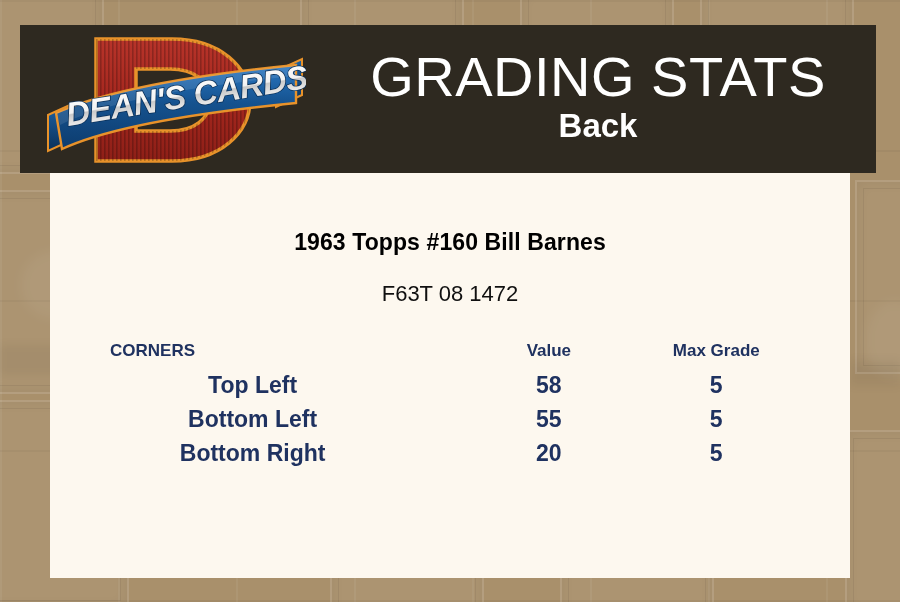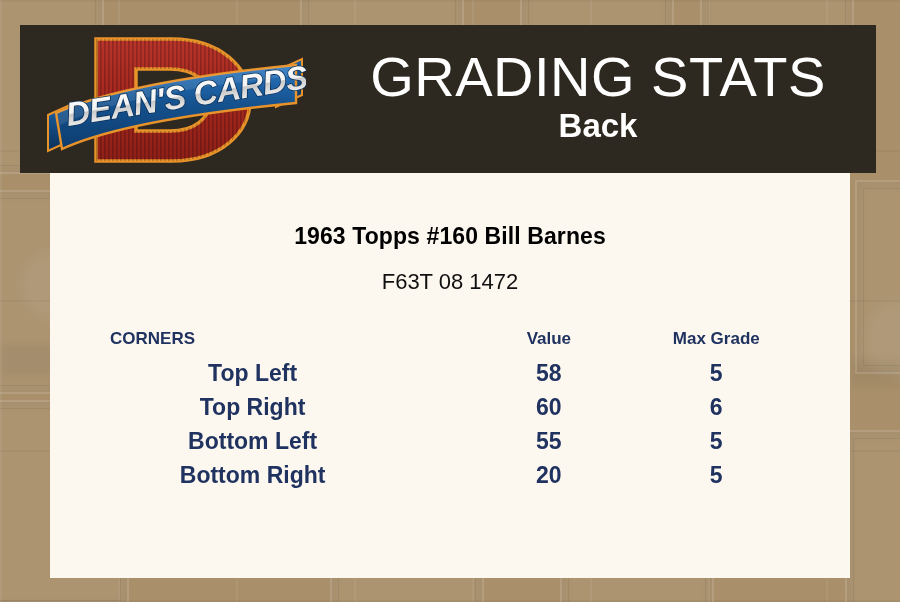--- a/index.html
+++ b/index.html
@@ -117,21 +117,21 @@
     position: absolute;
     left: 50px;
     top: 173px;
     width: 800px;
     height: 405px;
     background: #fdf8ef;
     z-index: 4;
   }
 
   #card-title {
-    margin: 10px;
+    margin: 16px;
     padding-top: 40px;
     text-align: center;
     font-size: 23px;
     font-weight: bold;
     color: #000000;
     letter-spacing: 0.1px;
   }
   #card-code {
     margin: 0;
     padding-top: 9px;
@@ -264,25 +264,20 @@
           <th class="col-max">Max Grade</th>
         </tr>
       </thead>
       <tbody>
         <tr>
           <td class="cell-label">Top Left</td>
           <td class="cell-value">58</td>
           <td class="cell-max">5</td>
         </tr>
         <tr>
-          <td class="cell-label">Top Right</td>
-          <td class="cell-value">60</td>
-          <td class="cell-max">6</td>
-        </tr>
-        <tr>
           <td class="cell-label">Bottom Left</td>
           <td class="cell-value">55</td>
           <td class="cell-max">5</td>
         </tr>
         <tr>
           <td class="cell-label">Bottom Right</td>
           <td class="cell-value">20</td>
           <td class="cell-max">5</td>
         </tr>
       </tbody>

